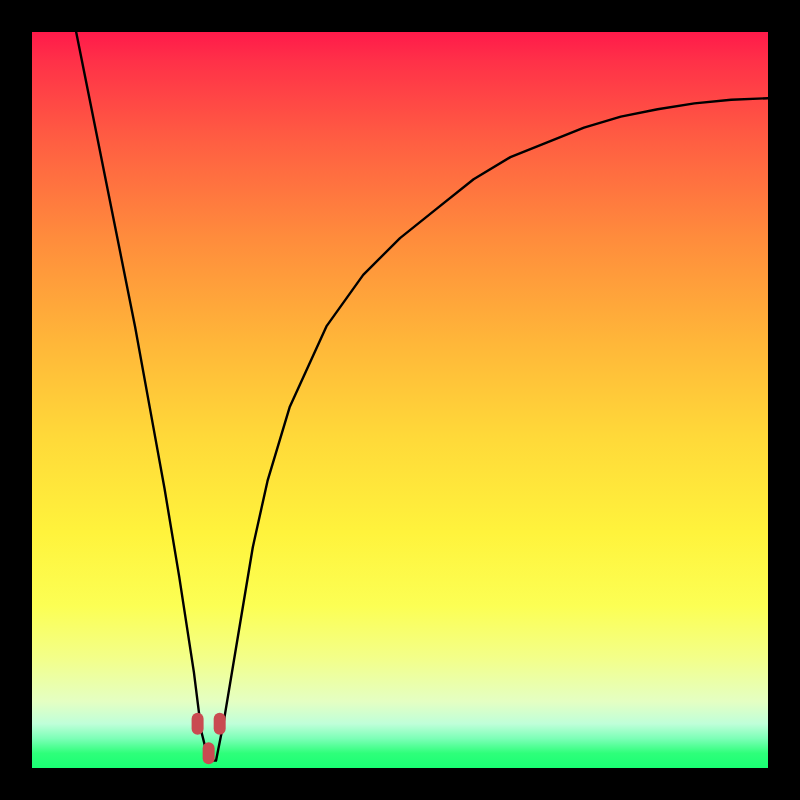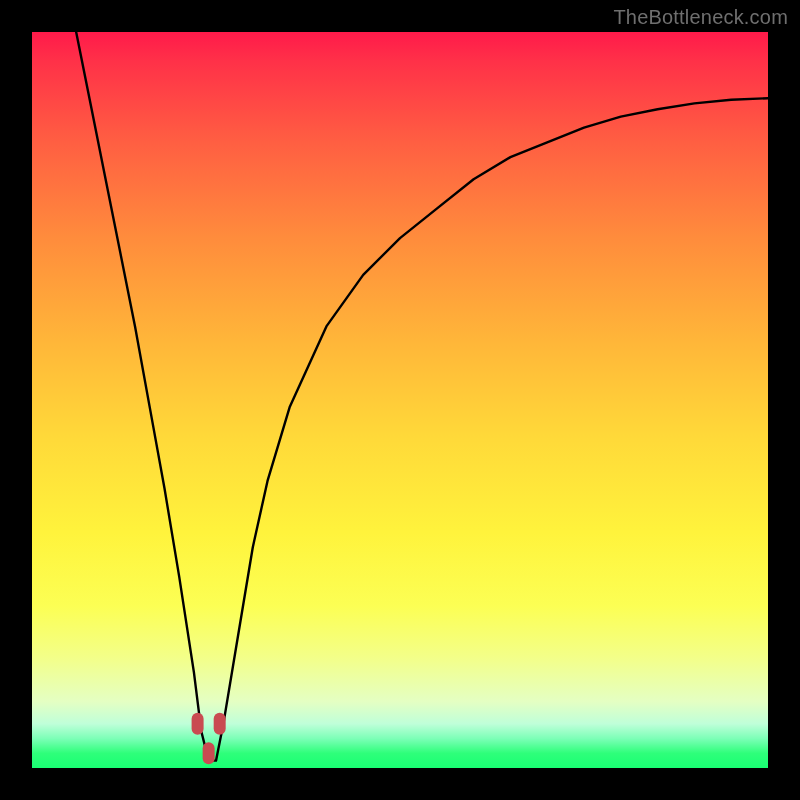--- a/index.html
+++ b/index.html
@@ -67,21 +67,20 @@
     top: 0;
     width: 100%;
     height: 100%;
     overflow: visible;
   }
 </style>
 </head>
 <body>
 
 <div class="frame">
-  <div class="watermark">TheBottleneck.com</div>
 
   <div class="plot-area">
     <div class="gradient-bg"></div>
 
     <svg class="curve-layer" viewBox="0 0 736 736" preserveAspectRatio="none">
       <path id="curve-path" fill="none" stroke="#000" stroke-width="2.4" stroke-linecap="round" stroke-linejoin="round" d="M44.16 0.00 L58.88 73.60 L73.60 147.20 L88.32 220.80 L103.04 294.40 L117.76 375.36 L132.48 456.32 L147.20 544.64 L161.92 640.32 L169.28 699.20 L176.64 728.64 L184.00 728.64 L191.36 691.84 L206.08 603.52 L220.80 515.20 L235.52 448.96 L257.60 375.36 L294.40 294.40 L331.20 242.88 L368.00 206.08 L404.80 176.64 L441.60 147.20 L478.40 125.12 L515.20 110.40 L552.00 95.68 L588.80 84.64 L625.60 77.28 L662.40 71.39 L699.20 67.71 L736.00 66.24"></path>
       <g id="markers-group">
           <rect x="159.60" y="680.84" width="12" height="22" rx="6" ry="6" fill="#c94b51"></rect>
           <rect x="181.68" y="680.84" width="12" height="22" rx="6" ry="6" fill="#c94b51"></rect>
           <rect x="170.64" y="710.28" width="12" height="22" rx="6" ry="6" fill="#c94b51"></rect>

